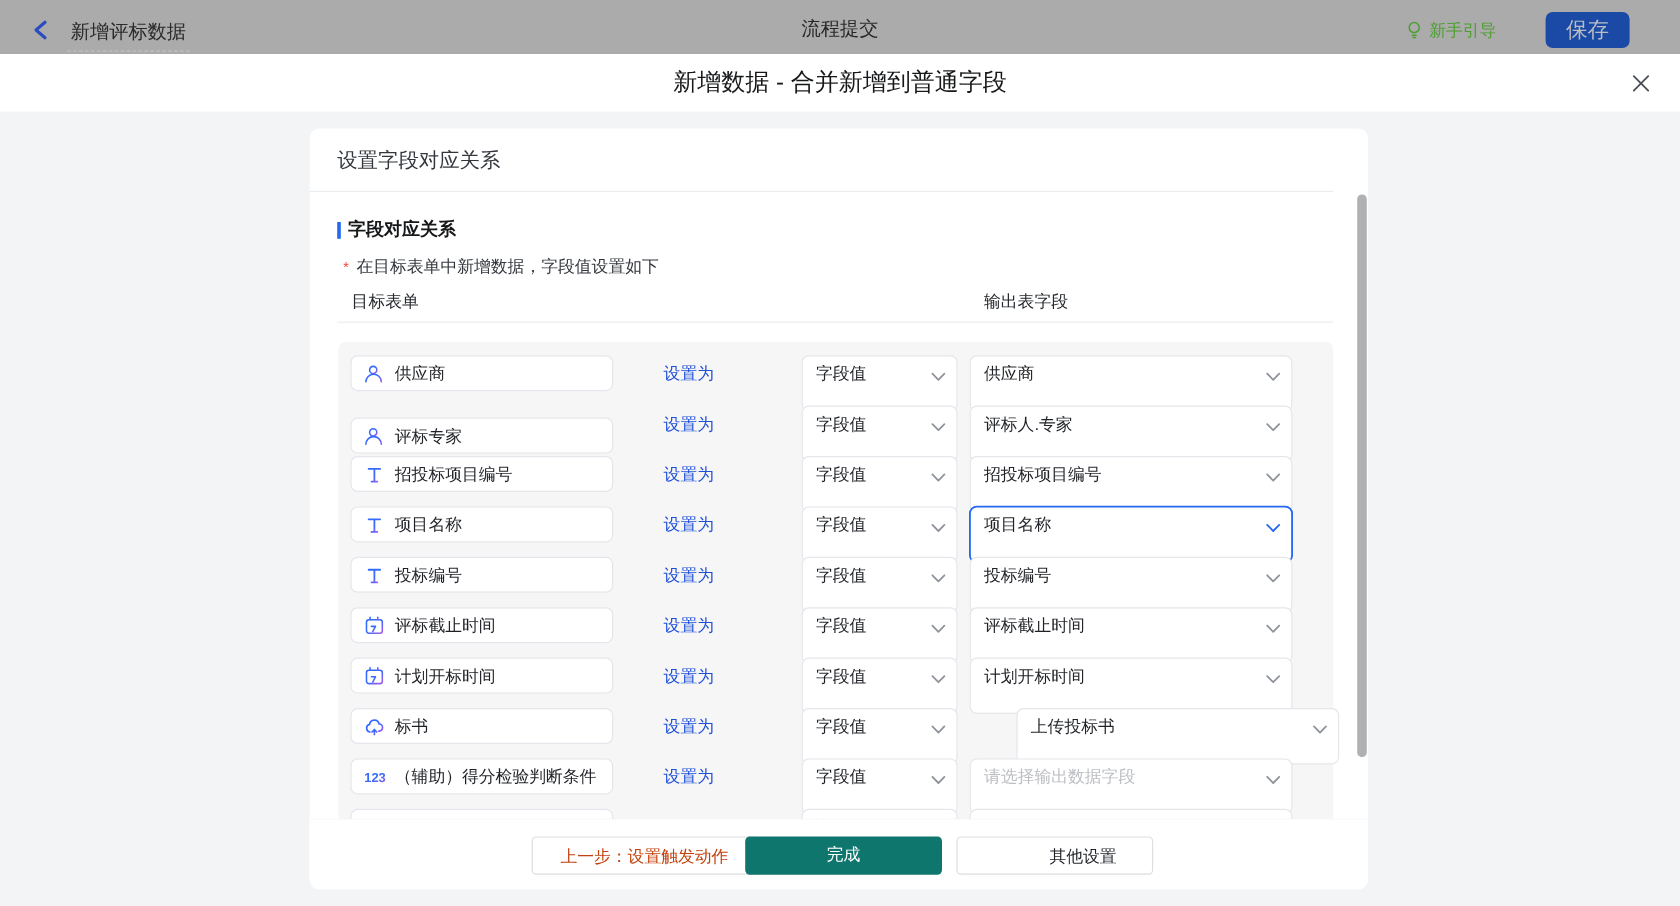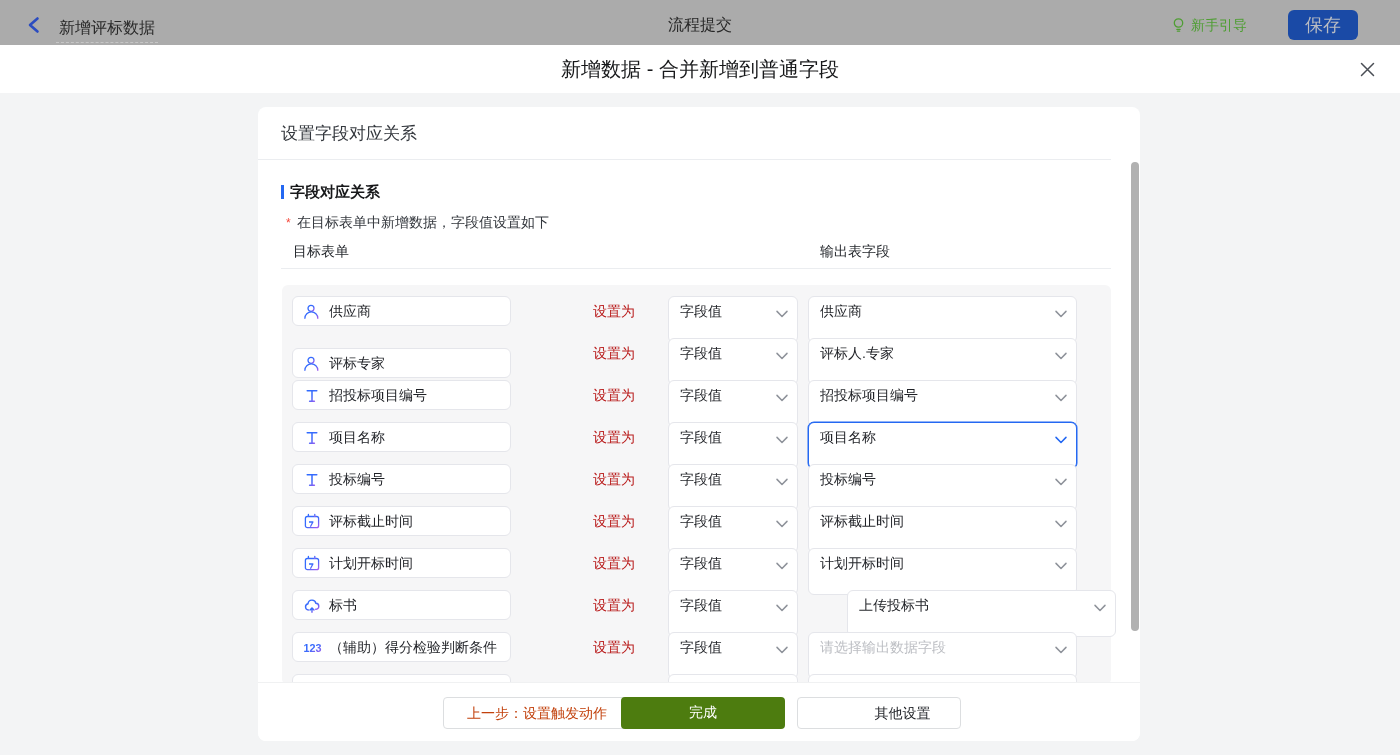--- a/index.html
+++ b/index.html
@@ -20,31 +20,31 @@
 .secbar { position:absolute; left:281px; top:185px; width:3px; height:14px; background:#2468f2; }
 .sectx { position:absolute; left:290px; top:184px; font-size:15px; font-weight:700; color:#17181a; line-height:16px; }
 .star { position:absolute; left:286px; top:216px; color:#f5483b; font-size:12px; }
 .desc { position:absolute; left:297px; top:214px; font-size:14px; color:#33373d; line-height:16px; }
 .colh { position:absolute; top:244px; font-size:14px; color:#25282d; line-height:15px; }
 .div2 { position:absolute; left:281px; top:268px; width:830px; height:1px; background:#ebedf0; }
 #rowsbg { position:absolute; left:282px; top:285px; width:829px; height:400px; background:#f6f6f7; border-radius:6px; }
 .lbox { position:absolute; left:292px; width:219px; height:30px; background:#fff; border:1px solid #e5e6eb; border-radius:6px; }
 .ric { position:absolute; left:11px; top:6px; width:18px; height:16px; }
 .rlb { position:absolute; left:36px; top:0; line-height:29px; font-size:14px; color:#1f2126; white-space:nowrap; }
-.setas { position:absolute; left:593px; height:30px; line-height:30px; font-size:14px; color:#b91c1c; }
+.setas { position:absolute; left:553px; height:30px; line-height:30px; font-size:14px; color:#1d4ed8; }
 .sel { position:absolute; height:47px; background:#fff; border:1px solid #e5e6eb; border-radius:6px; }
 .s1 { left:668px; width:130px; }
 .s2 { left:808px; width:269px; }
 .stx { position:absolute; left:11px; top:0; line-height:29px; font-size:14px; color:#1f2126; white-space:nowrap; }
 .chv { position:absolute; right:8px; top:10px; }
 #sbar { position:absolute; left:1130.5px; top:162px; width:8.5px; height:469px; background:#b1b1b1; border-radius:4px; }
 #foot { position:absolute; left:258px; top:682px; width:882px; height:59px; background:#fff; border-top:1px solid #f0f1f2; border-radius:0 0 8px 8px; }
 .btn { position:absolute; top:14px; height:32px; border-radius:4px; font-size:14px; text-align:center; line-height:31px; }
 .b1 { left:185px; width:188px; border:1px solid #dcdee0; color:#c2410c; background:#fff; }
-.b2 { left:363px; width:164px; background:#4d7c0f; color:#fff; }
+.b2 { left:363px; width:164px; background:#0f766e; color:#fff; }
 .b3 { left:539px; width:164px; border:1px solid #dcdee0; color:#1f2126; background:#fff;padding-left:47px; }
 </style></head>
 <body>
 <div id="app">
 <div id="mhdr">
       <div class="t">新增数据 - 合并新增到普通字段</div>
 <div class="x"><svg width="17" height="17" viewBox="0 0 17 17">
           <path d="M2.5 2.5 L14.5 14.5 M14.5 2.5 L2.5 14.5" stroke="#4a4e55" stroke-width="1.5" stroke-linecap="round"></path>
         </svg></div>
     </div>

